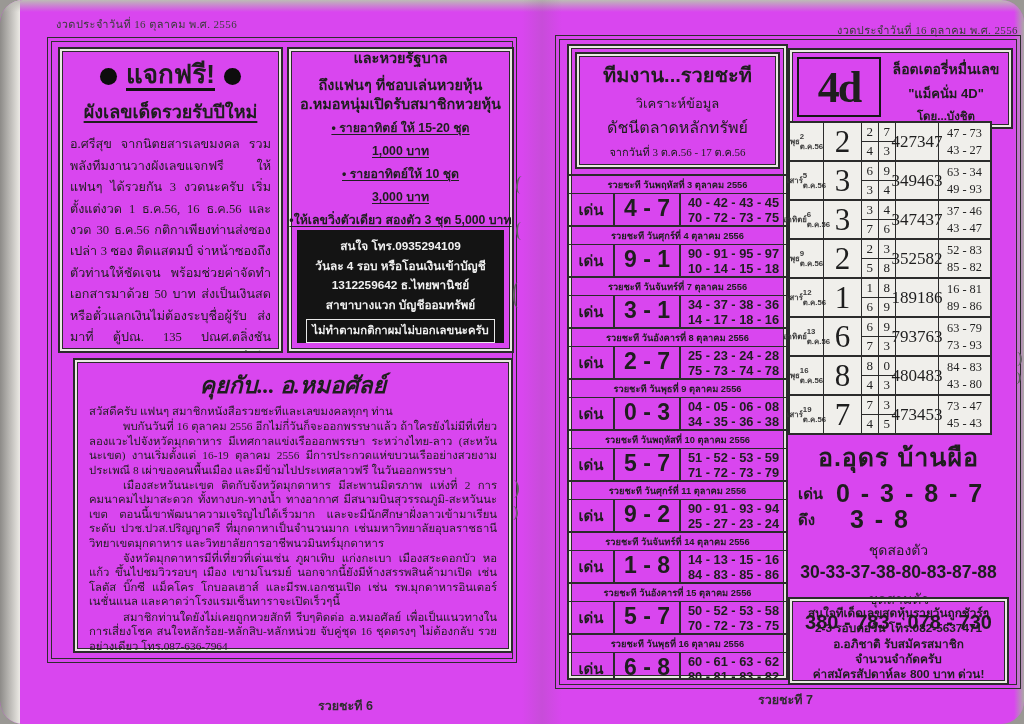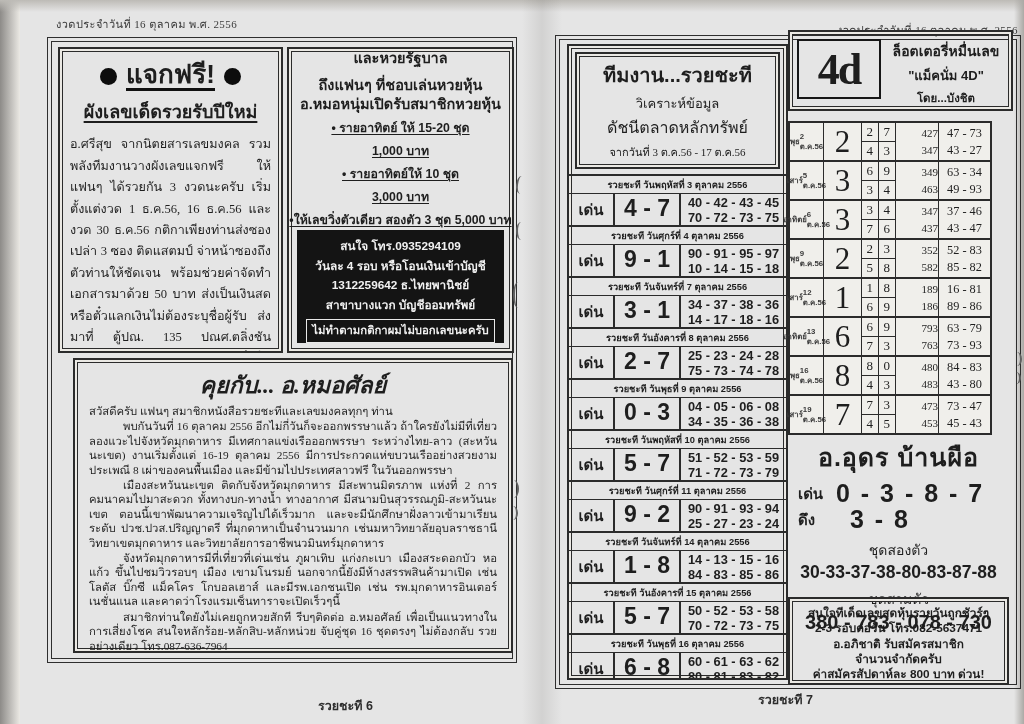--- a/index.html
+++ b/index.html
@@ -1,17 +1,17 @@
 <!DOCTYPE html>
 <html><head>
 <meta charset="utf-8">
 <style>
   html,body{margin:0;padding:0;background:#9a9894;}
-  #canvas{position:relative;width:1024px;height:724px;background:#e5e5e5;overflow:hidden;
-          font-family:"Liberation Serif",serif;color:#1e1e1e;}
+  #canvas{position:relative;width:1024px;height:724px;background:#d946ef;overflow:hidden;
+          font-family:"Liberation Serif",serif;color:#1e1e1e;border-radius:23px;}
   
   .shade{position:absolute;pointer-events:none;}
   .shade-left{left:0;top:0;width:20px;height:724px;background:linear-gradient(90deg,#8d8b88,#ebe9e4);}
   .shade-top{left:0;top:0;width:1024px;height:12px;background:linear-gradient(180deg,#bdbbb6,rgba(235,233,228,0));}
   .shade-right{right:0;top:0;width:10px;height:724px;background:linear-gradient(270deg,#aba9a5,rgba(235,233,228,0));}
   .gutter{left:522px;top:0;width:40px;height:724px;
           background:linear-gradient(90deg,rgba(0,0,0,0),rgba(110,108,104,.16) 50%,rgba(0,0,0,0));}
   .gmark{position:absolute;width:8px;height:18px;border-left:2px solid #606060;border-radius:50%;}
   .gmark.r{border-left:none;border-right:2px solid #606060;}
 
@@ -73,43 +73,43 @@
              padding:1px 0;border-bottom:1px solid #2b2b2b;}
   .trow-body{display:flex;align-items:stretch;height:31px;}
   .trow-den{width:44px;border-right:2px solid #2b2b2b;font-family:"Liberation Sans",sans-serif;font-weight:bold;
             font-size:15px;display:flex;align-items:center;justify-content:center;}
   .trow-pair{width:64px;border-right:2px solid #2b2b2b;font-family:"Liberation Sans",sans-serif;font-weight:bold;
              font-size:23px;display:flex;align-items:center;justify-content:center;padding-bottom:2px;}
   .trow-nums{flex:1;font-family:"Liberation Sans",sans-serif;font-weight:bold;font-size:12.8px;
              text-align:center;line-height:15px;padding-top:1px;}
 
   
-  .fourd-box{left:788px;top:30px;width:221px;height:77px;display:flex;overflow:hidden;}
+  .fourd-box{left:788px;top:48px;width:221px;height:77px;display:flex;overflow:hidden;}
   .fourd-logo{margin:7px 0 0 7px;width:80px;height:56px;border:2px solid #161616;
               font-family:"Liberation Serif",serif;font-weight:bold;font-size:44px;letter-spacing:-2px;
               display:flex;align-items:center;justify-content:center;}
   .fourd-text{flex:1;text-align:center;padding-top:8px;font-family:"Liberation Sans",sans-serif;font-weight:bold;}
   .fourd-title{font-size:14px;}
   .fourd-sub{font-size:13px;margin-top:3px;}
   .fourd-by{font-size:11.5px;margin-top:3px;}
 
   .lock-table{position:absolute;left:788px;top:121px;width:200px;border:2px solid #2b2b2b;background:#f0efeb;}
   .lrow{display:flex;align-items:stretch;height:37px;}
   .lrow + .lrow{border-top:2px solid #2b2b2b;}
   .l-date{width:33px;display:flex;align-items:center;justify-content:center;
           font-family:"Liberation Sans",sans-serif;font-weight:bold;font-size:7.8px;line-height:10px;color:#3a3a3a;}
   .l-big{width:37px;border-left:1px solid #2b2b2b;border-right:1px solid #2b2b2b;font-size:31px;
          display:flex;align-items:center;justify-content:center;}
   .l-grid{width:33px;display:grid;grid-template-columns:1fr 1fr;grid-template-rows:1fr 1fr;}
   .lg{display:flex;align-items:center;justify-content:center;font-size:13px;}
   .lg.c1{border-right:1px solid #2b2b2b;border-bottom:1px solid #2b2b2b;}
   .lg.c2{border-bottom:1px solid #2b2b2b;}
   .lg.c3{border-right:1px solid #2b2b2b;}
-  .l-tri{width:42px;border-left:1px solid #2b2b2b;display:flex;flex-direction:column;align-items:flex-end;
-         justify-content:center;font-size:11px;line-height:17px;}
+  .l-tri{width:42px;border-left:1px solid #2b2b2b;display:flex;flex-direction:row;align-items:center;
+         justify-content:center;font-size:17px;line-height:17px;}
   .l-pair{flex:1;border-left:1px solid #2b2b2b;display:flex;flex-direction:column;align-items:center;
           justify-content:center;font-size:12.3px;line-height:17px;}
 
   
   .udon{position:absolute;left:788px;top:437px;width:221px;}
   .udon-title{text-align:center;font-family:"Liberation Sans",sans-serif;font-weight:bold;font-size:25px;letter-spacing:1px;}
   .udon-row{display:flex;align-items:center;margin:2px 0 0 10px;}
   .udon-label{width:38px;font-family:"Liberation Sans",sans-serif;font-weight:bold;font-size:15px;}
   .udon-val{font-family:"Liberation Sans",sans-serif;font-weight:bold;font-size:25px;letter-spacing:2px;}
   .udon-cap{text-align:center;font-size:14px;margin-top:5px;}

